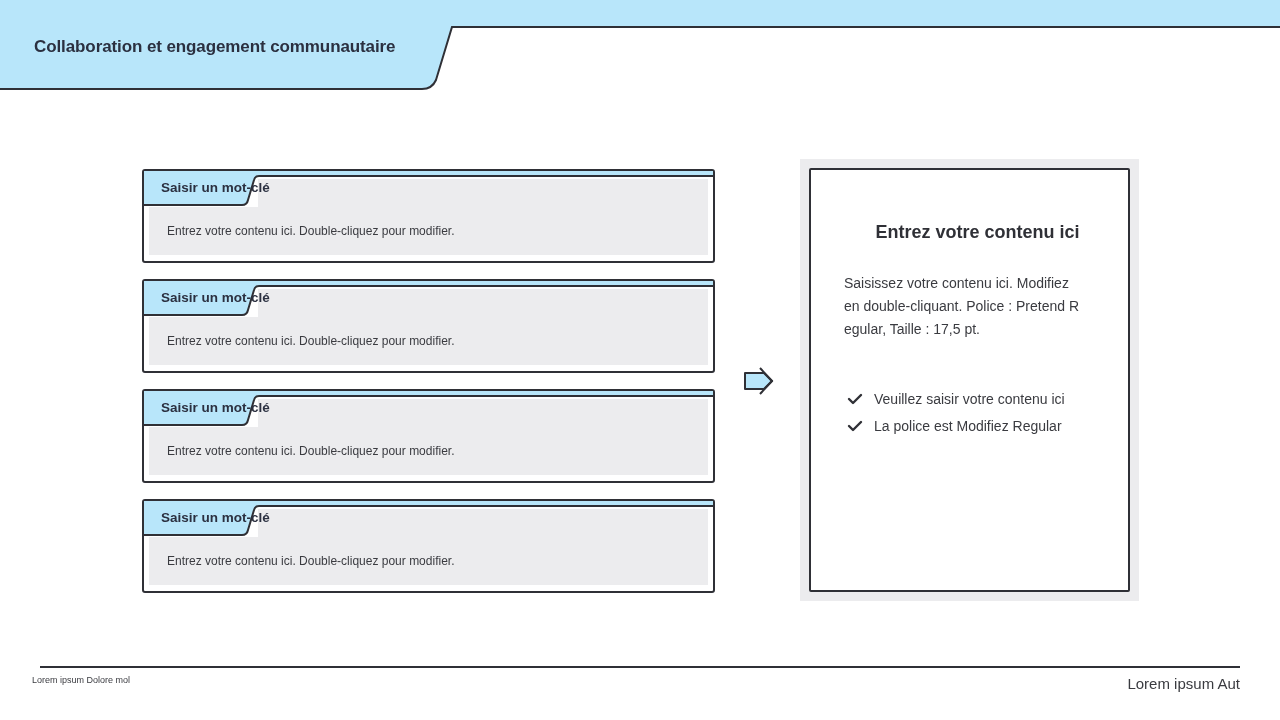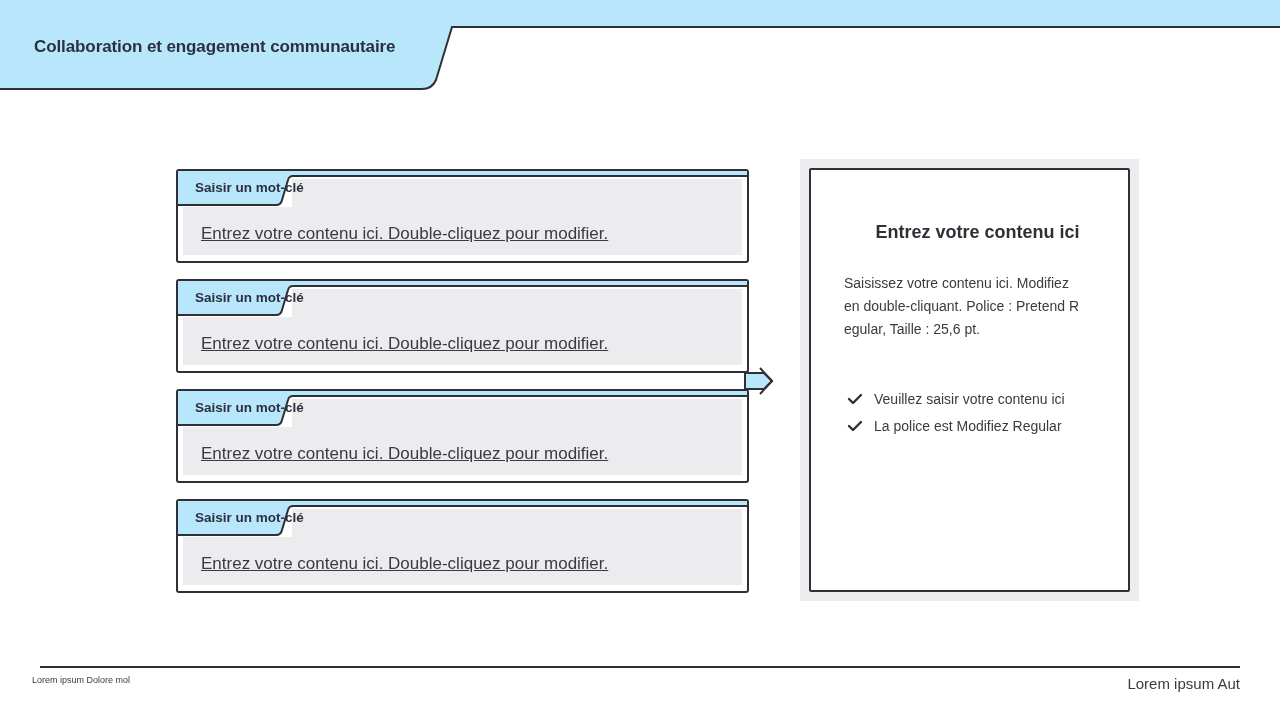--- a/index.html
+++ b/index.html
@@ -5,35 +5,35 @@
     * { box-sizing: border-box; margin: 0; padding: 0; }
     html, body { width: 1280px; height: 720px; overflow: hidden; background: #ffffff; }
     body { position: relative; font-family: "Liberation Sans", "DejaVu Sans", sans-serif; color: #2f3036; }
 
     .header-svg { position: absolute; left: 0; top: 0; width: 1280px; height: 92px; }
     .page-title {
       position: absolute; left: 34px; top: 37px;
       font-size: 17px; font-weight: bold; color: #2b3040; letter-spacing: -0.1px; text-align: right;
     }
 
-    .cards { position: absolute; left: 142px; top: 169px; width: 573px; margin-left: 34px; }
+    .cards { position: absolute; left: 142px; top: 169px; width: 573px; }
     .card { position: relative; width: 573px; height: 94px; margin-bottom: 16px; }
     .card svg.frame { position: absolute; left: 0; top: 0; width: 573px; height: 94px; overflow: visible; }
     .card-inner {
       position: absolute; left: 7px; top: 38px; width: 559px; height: 48px;
       background: #ececee;
     }
     .card-inner-top {
       position: absolute; left: 116px; top: 10px; width: 450px; height: 30px; background: #ececee;
     }
     .card-keyword {
       position: absolute; left: 19px; top: 11px; font-size: 13.5px; font-weight: bold; color: #2b3040;
     }
     .card-text {
-      position: absolute; left: 25px; top: 55px; font-size: 17px; color: #3a3b40; text-decoration: underline;
+      position: absolute; left: 25px; top: 55px; font-size: 12px; color: #3a3b40;
     }
 
     .arrow-icon { position: absolute; left: 743px; top: 366px; width: 32px; height: 30px; }
 
     .panel-shadow {
       position: absolute; left: 800px; top: 159px; width: 339px; height: 442px; background: #ececee;
     }
     .panel {
       position: absolute; left: 809px; top: 168px; width: 321px; height: 424px;
       background: #ffffff; border: 2px solid #2f3036; border-radius: 2px;
@@ -120,21 +120,21 @@
 </div>
 
 <svg class="arrow-icon" viewBox="0 0 32 30">
   <path d="M2 7 H21 L29 15 L21 23 H2 Z" fill="#b8e6fa" stroke="#2f3036" stroke-width="2" stroke-linejoin="round"></path>
   <path d="M17 2 L29 15 L17 28" fill="none" stroke="#2f3036" stroke-width="2"></path>
 </svg>
 
 <div class="panel-shadow"></div>
 <div class="panel">
   <div class="panel-title">Entrez votre contenu ici</div>
-  <div class="panel-desc">Saisissez votre contenu ici. Modifiez en double-cliquant. Police : Pretend Regular, Taille : 25,6 pt.</div>
+  <div class="panel-desc">Saisissez votre contenu ici. Modifiez en double-cliquant. Police : Pretend Regular, Taille : 17,5 pt.</div>
   <ul class="checklist">
     <li class="check-item">
       <svg class="check-icon" viewBox="0 0 16 16">
         <path d="M2 8 L6 12 L14 4" fill="none" stroke="#2f3036" stroke-width="2.4" stroke-linecap="round" stroke-linejoin="round"></path>
       </svg>
       <span>Veuillez saisir votre contenu ici</span>
     </li>
     <li class="check-item">
       <svg class="check-icon" viewBox="0 0 16 16">
         <path d="M2 8 L6 12 L14 4" fill="none" stroke="#2f3036" stroke-width="2.4" stroke-linecap="round" stroke-linejoin="round"></path>

